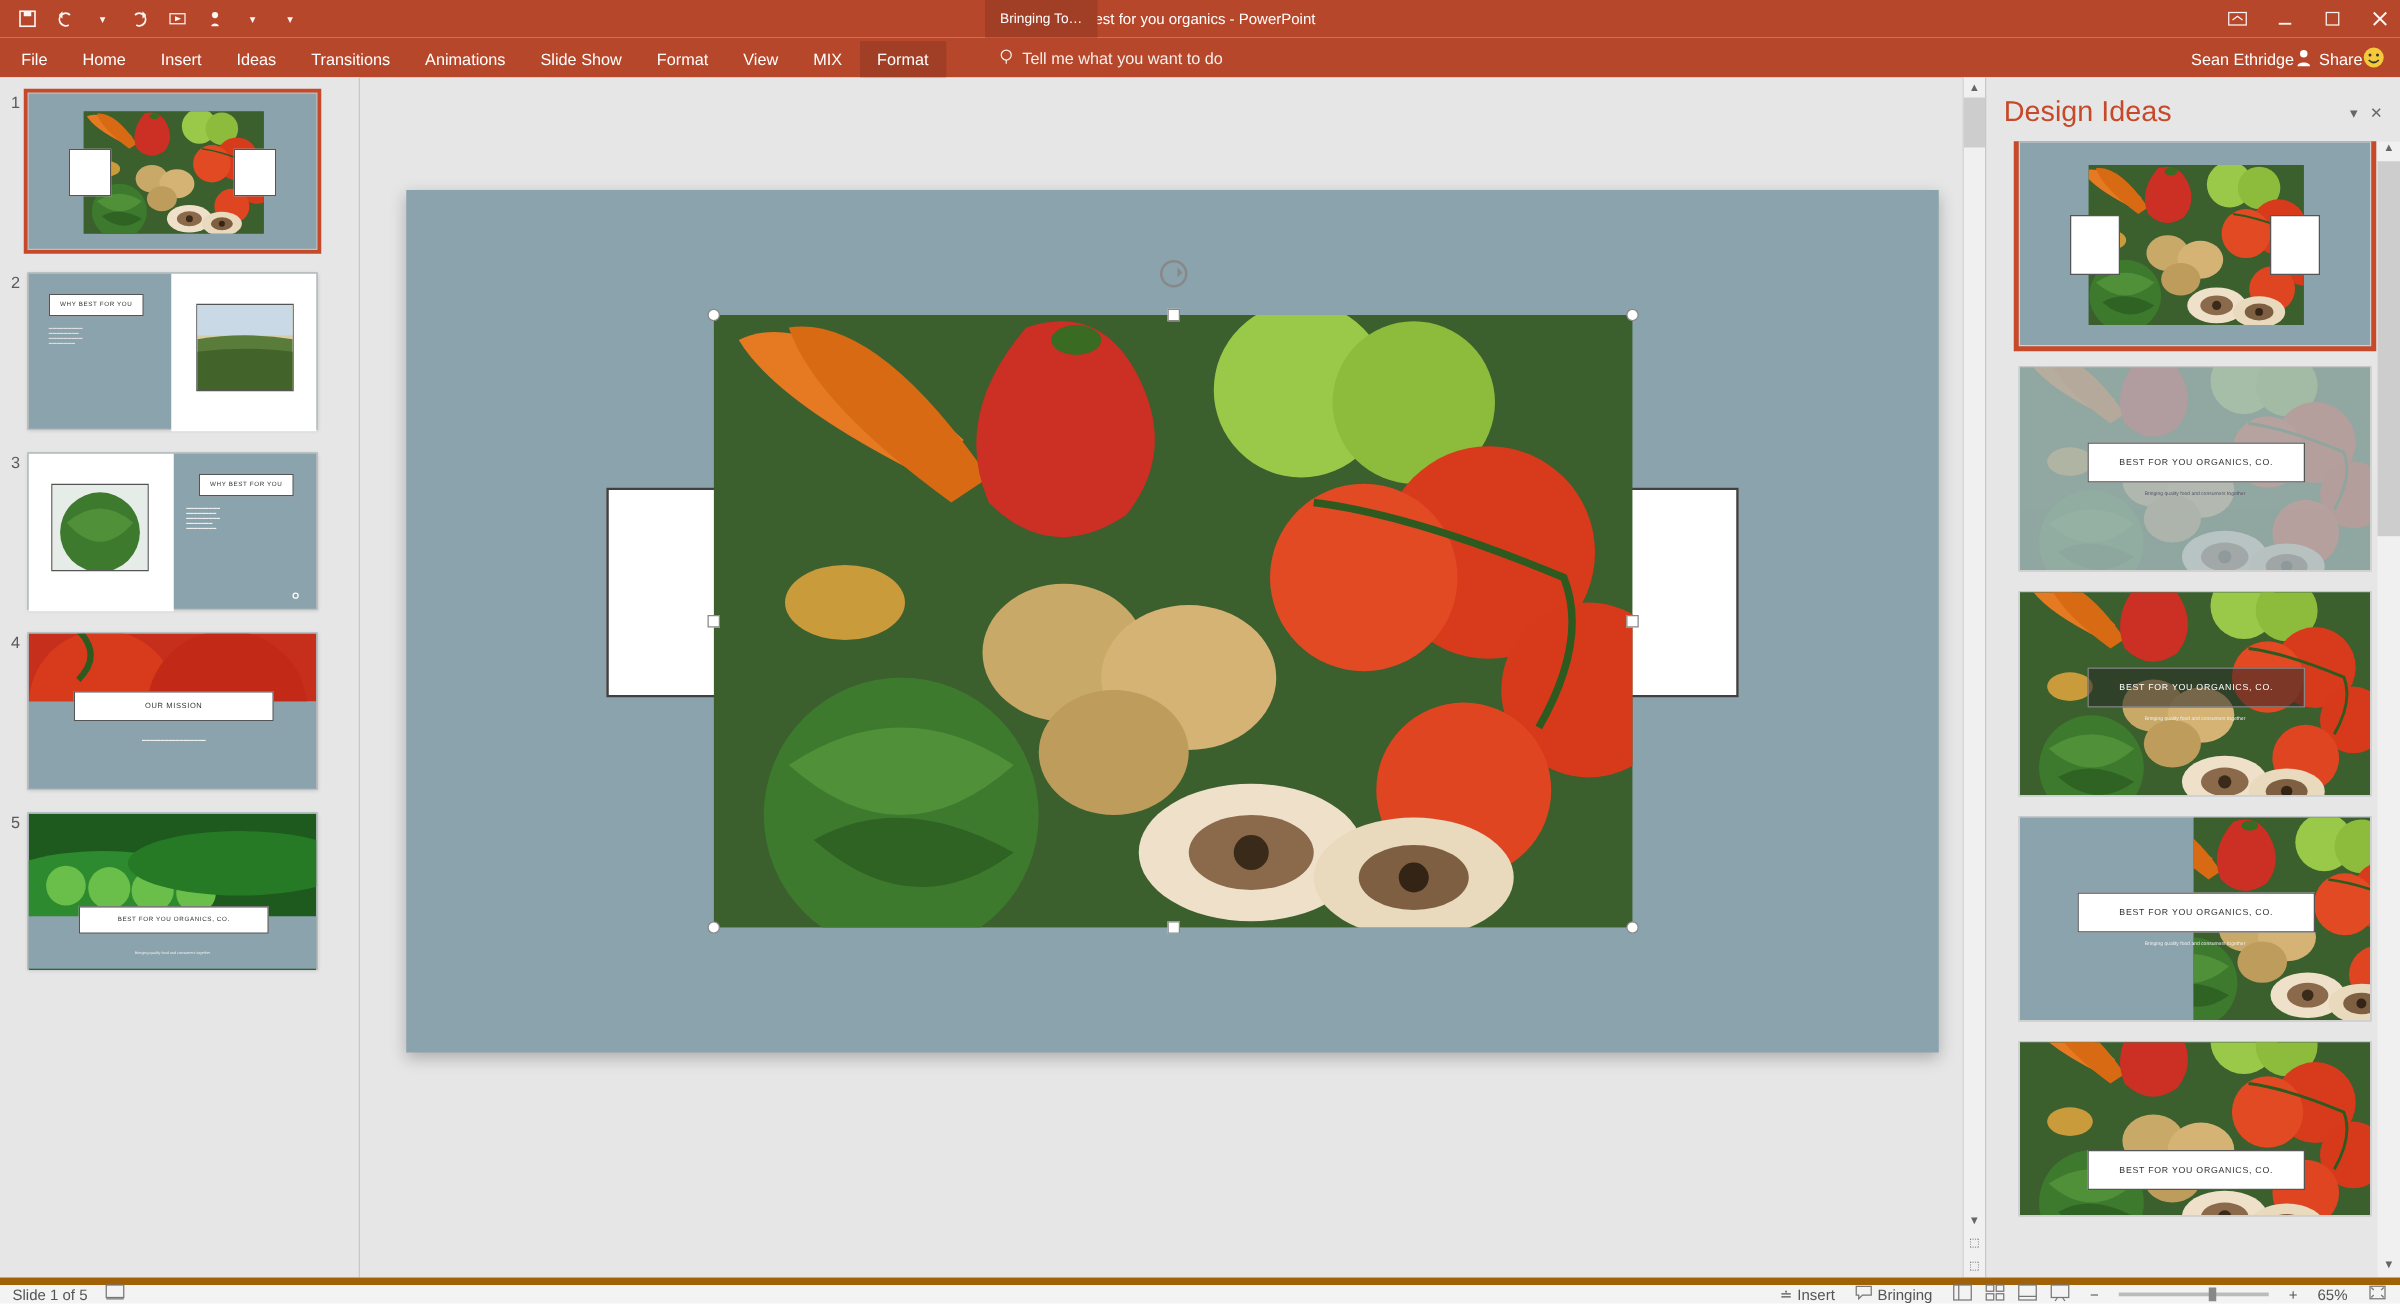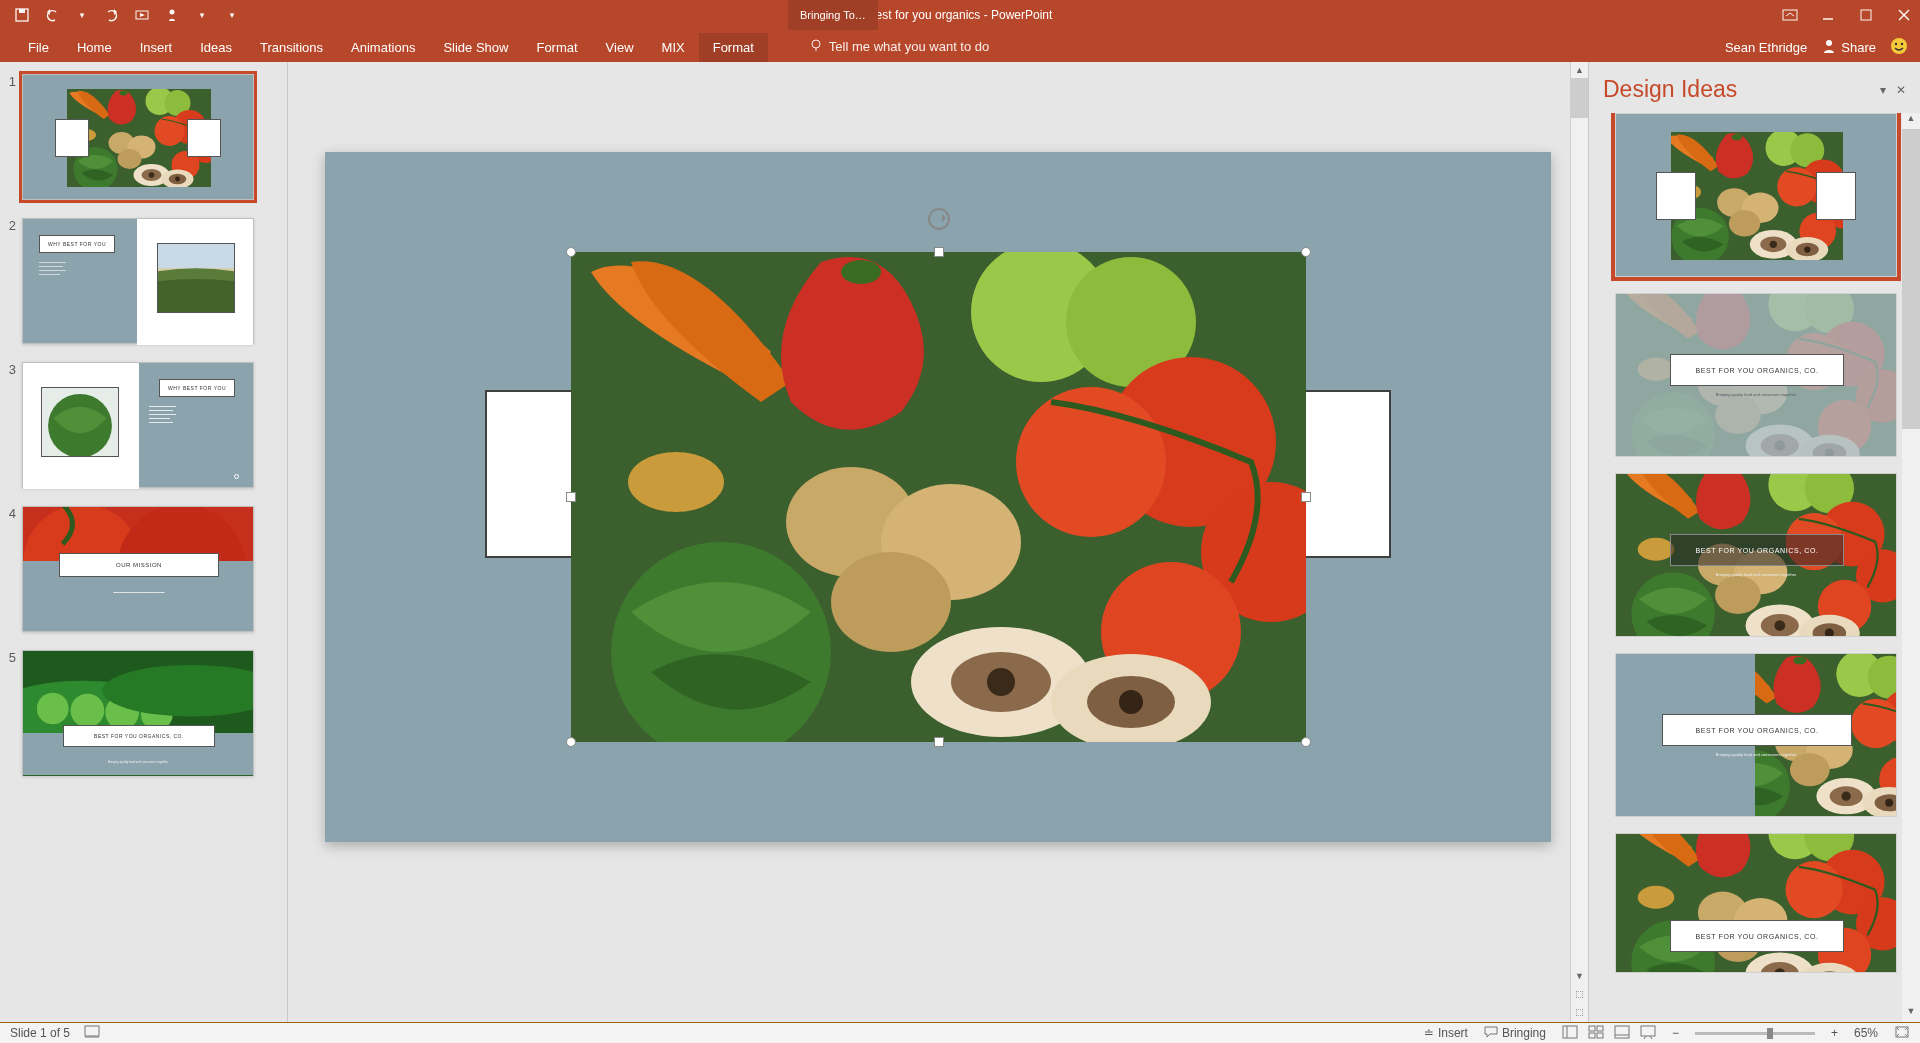--- a/index.html
+++ b/index.html
@@ -7,25 +7,25 @@
 
 
 .titlebar { height: 30px; background: #b7472a; display: flex; align-items: center; color: #fff; font-size: 12px; position: relative; }
 .qat { display: flex; align-items: center; gap: 14px; padding-left: 14px; }
 .qat .icon, .winctl .icon { width: 16px; height: 16px; display: inline-flex; align-items: center; justify-content: center; opacity: .95; }
 .title-center { position: absolute; left: 50%; transform: translateX(-50%); display: flex; align-items: center; font-size: 12px; }
 .tool-tab { position: absolute; left: 788px; top: 0; height: 30px; background: #a03f26; padding: 0 12px; display: flex; align-items: center; font-size: 11px; }
 .winctl { position: absolute; right: 8px; display: flex; gap: 22px; align-items: center; }
 
 
-.ribbon { height: 32px; background: #b7472a; display: flex; align-items: flex-end; color: #fff; font-size: 13px; padding-left: 14px; position: relative; }
+.ribbon { height: 32px; background: #b7472a; display: flex; align-items: flex-end; color: #fff; font-size: 13px; padding-left: 3px; position: relative; }
 .ribbon .tab { padding: 7px 14px; cursor: pointer; }
 .ribbon .tab.active { background: #a03f26; }
 .ribbon .tell { display: flex; align-items: center; gap: 6px; padding: 7px 14px; opacity: .9; margin-left: 27px; }
-.ribbon .right { position: absolute; right: 12px; bottom: 4px; display: flex; align-items: center; gap: 14px; font-size: 13px; }
+.ribbon .right { position: absolute; right: 12px; bottom: 4px; display: flex; align-items: center; gap: 0; font-size: 13px; }
 .share { display: flex; align-items: center; gap: 4px; }
 
 
 .workspace { display: flex; height: 960px; background: #e6e6e6; position: relative; }
 
 
 .thumbs { width: 288px; background: #e6e6e6; border-right: 1px solid #c8c8c8; padding: 12px 8px 12px 2px; overflow: hidden; }
 .thumb-row { display: flex; align-items: flex-start; margin-bottom: 18px; }
 .thumb-num { width: 20px; text-align: right; padding-right: 6px; font-size: 13px; color: #5a5a5a; }
 .thumb { width: 232px; height: 126px; background: #8aa3ad; border: 1px solid #bfbfbf; box-shadow: 0 1px 3px rgba(0,0,0,.15); position: relative; }
@@ -60,21 +60,21 @@
 .design-list { flex: 1; padding: 0 10px 10px 26px; overflow: hidden; position: relative; }
 .design-item { width: 282px; height: 164px; background: #8aa3ad; margin-bottom: 16px; position: relative; border: 1px solid #d0d0d0; }
 .design-item.selected { outline: 4px solid #c6492a; }
 .di-strip { position: absolute; background: #fff; border: 1px solid #555; display: flex; flex-direction: column; align-items: center; justify-content: center; gap: 3px; }
 .di-title { font-size: 7px; letter-spacing: .6px; color: #333; }
 .di-sub { font-size: 4px; color: #888; }
 .design-scroll { position: absolute; right: 0; top: 0; width: 18px; height: 100%; background: #f0f0f0; }
 .design-scroll .dthumb { position: absolute; top: 16px; width: 100%; height: 300px; background: #cdcdcd; }
 
 
-.statusbar { height: 21px; background: #f3f3f3; border-top: 1px solid #a16207; display: flex; align-items: center; font-size: 12px; color: #555; position: relative; text-align: center; }
+.statusbar { height: 21px; background: #f3f3f3; border-top: 6px solid #a16207; display: flex; align-items: center; font-size: 12px; color: #555; position: relative; text-align: center; }
 .statusbar .left { padding-left: 10px; display: flex; gap: 14px; align-items: center; }
 .statusbar .right { position: absolute; right: 10px; display: flex; align-items: center; gap: 16px; }
 .statusbar .viewbtns { display: flex; gap: 10px; }
 .statusbar .zoom-slider { width: 120px; height: 3px; background: #bbb; position: relative; }
 .statusbar .zoom-slider .zthumb { position: absolute; left: 72px; top: -4px; width: 6px; height: 11px; background: #888; }
 
 
 .produce { width: 100%; height: 100%; display: block; }
 </style>
 </head>

